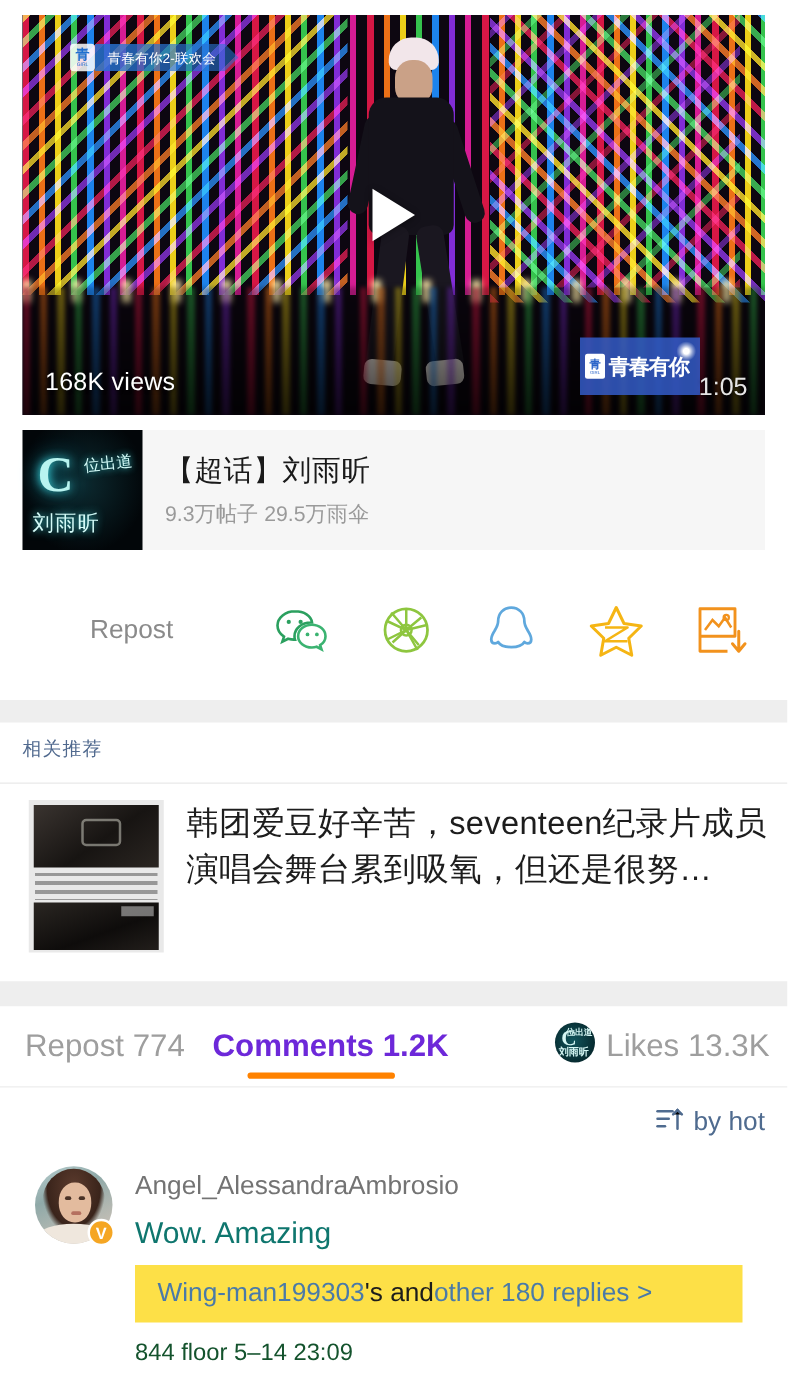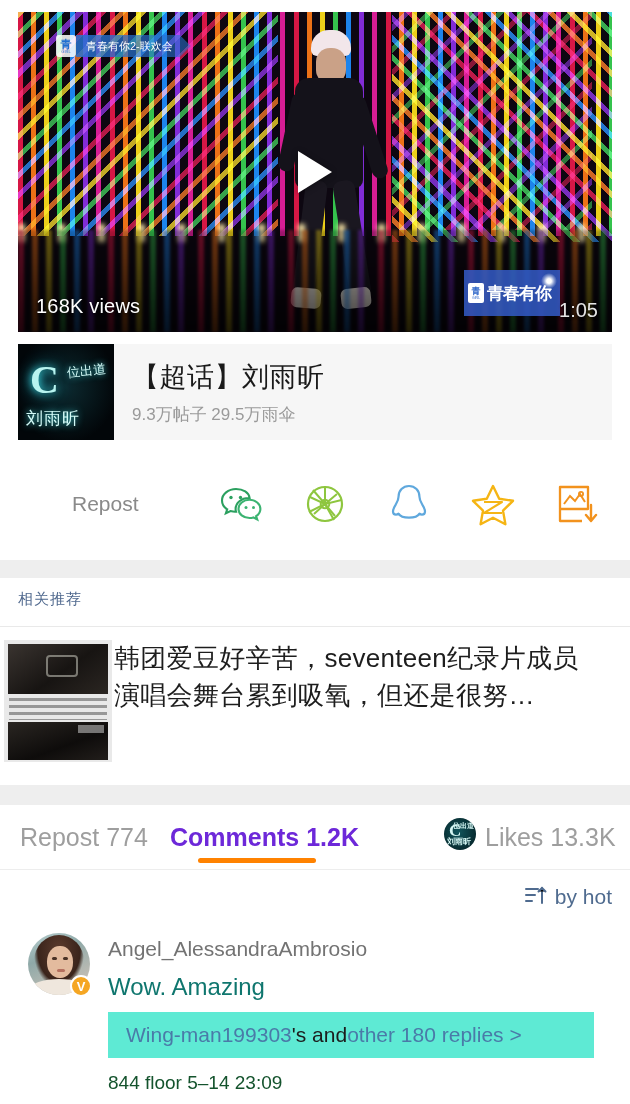--- a/index.html
+++ b/index.html
@@ -171,21 +171,21 @@
     font-weight: bold; text-shadow: 0 0 8px #3fe0e8, 0 0 16px #1aa8c0;
     position:absolute; left: 12px; top: 16px; line-height:1;
   }
   .tt-s1 { position:absolute; right:8px; top:20px; font-size:13px; color:#d4fbf8;
     text-shadow:0 0 6px #3fe0e8; font-family:"Liberation Serif",serif; line-height:1.05;
     transform: rotate(-6deg); text-align:center; }
   .tt-s2 { position:absolute; left:8px; bottom:10px; font-size:17px; color:#d4fbf8;
     text-shadow:0 0 7px #3fe0e8; font-family:"Liberation Serif",serif;
     letter-spacing:1px; }
   .topic-text { display:flex; flex-direction:column; gap:8px; }
-  .topic-title { font-size: 27px; color: #1a1a1a; letter-spacing: .5px; }
+  .topic-title { font-size: 23px; color: #1a1a1a; letter-spacing: .5px; }
   .topic-meta { font-size: 17px; color: #9a9a9a; }
 
   
   .share-row {
     position: absolute; left: 0; top: 468px; width: 630px; height: 72px;
     display: flex; align-items: center;
   }
   .share-label { font-size: 21px; color: #8a8a8a; margin-left: 72px; }
   .share-icons { display: flex; align-items: center; gap: 0; margin-left: 60px; }
   .sicon { width: 84px; display: flex; align-items: center; justify-content: center; }
@@ -195,22 +195,22 @@
   .sep-1 { top: 560px; height: 18px; }
   .sep-2 { top: 785px; height: 20px; }
   .hair { position:absolute; left:0; width:630px; height:1px; background:#e9e9e9; }
 
   
   .rec-title {
     position: absolute; left: 18px; top: 590px;
     font-size: 15px; color: #50698e; letter-spacing: 1px;
   }
   .rec-item {
-    position: absolute; left: 4px; top: 640px;
-    width: 594px; display: flex; gap: 2px;
+    position: absolute; left: 23px; top: 640px;
+    width: 594px; display: flex; gap: 18px;
   }
   .rec-thumb {
     width: 108px; height: 122px; flex: 0 0 108px;
     background: #e9e9e9; position: relative; overflow: hidden;
   }
   .rt-img1 { position:absolute; left:4px; top:4px; right:4px; height:50px;
     background: linear-gradient(145deg,#3a3430 0%, #171412 55%, #2b2622 100%); }
   .rt-img1:after { content:""; position:absolute; left:38%; top:22%; width:28px; height:18px;
     border:2px solid rgba(200,200,190,.55); border-radius:4px; }
   .rt-lines { position:absolute; left:5px; top:58px; right:5px; height:22px;
@@ -276,21 +276,21 @@
   .v-badge {
     position: absolute; left: 70px; top: 50px; width: 22px; height: 22px;
     border-radius: 50%; background: #f5a623; border: 2px solid #fff;
     display: flex; align-items: center; justify-content: center;
     color: #fff; font-size: 13px; font-weight: bold; line-height: 1;
   }
   .c-name { position: absolute; left: 108px; top: 12px; font-size: 21px; color: #737373; }
   .c-text { position: absolute; left: 108px; top: 48px; font-size: 24px; color: #0f766e; }
   .replies-box {
     position: absolute; left: 108px; top: 1012px; width: 486px; height: 46px;
-    background: #5eead4; display: flex; align-items: center; padding-left: 18px;
+    background: #fde047; display: flex; align-items: center; padding-left: 18px;
     font-size: 21px;
   }
   .r-link { color: #4a7aa8; }
   .r-plain { color: #1c1c1c; }
   .r-chev { color: #4a7aa8; margin-left: 6px; }
   .c-foot {
     position: absolute; left: 108px; top: 1072px; font-size: 19px; color: #14532d;
   }
 </style>
 </head>

